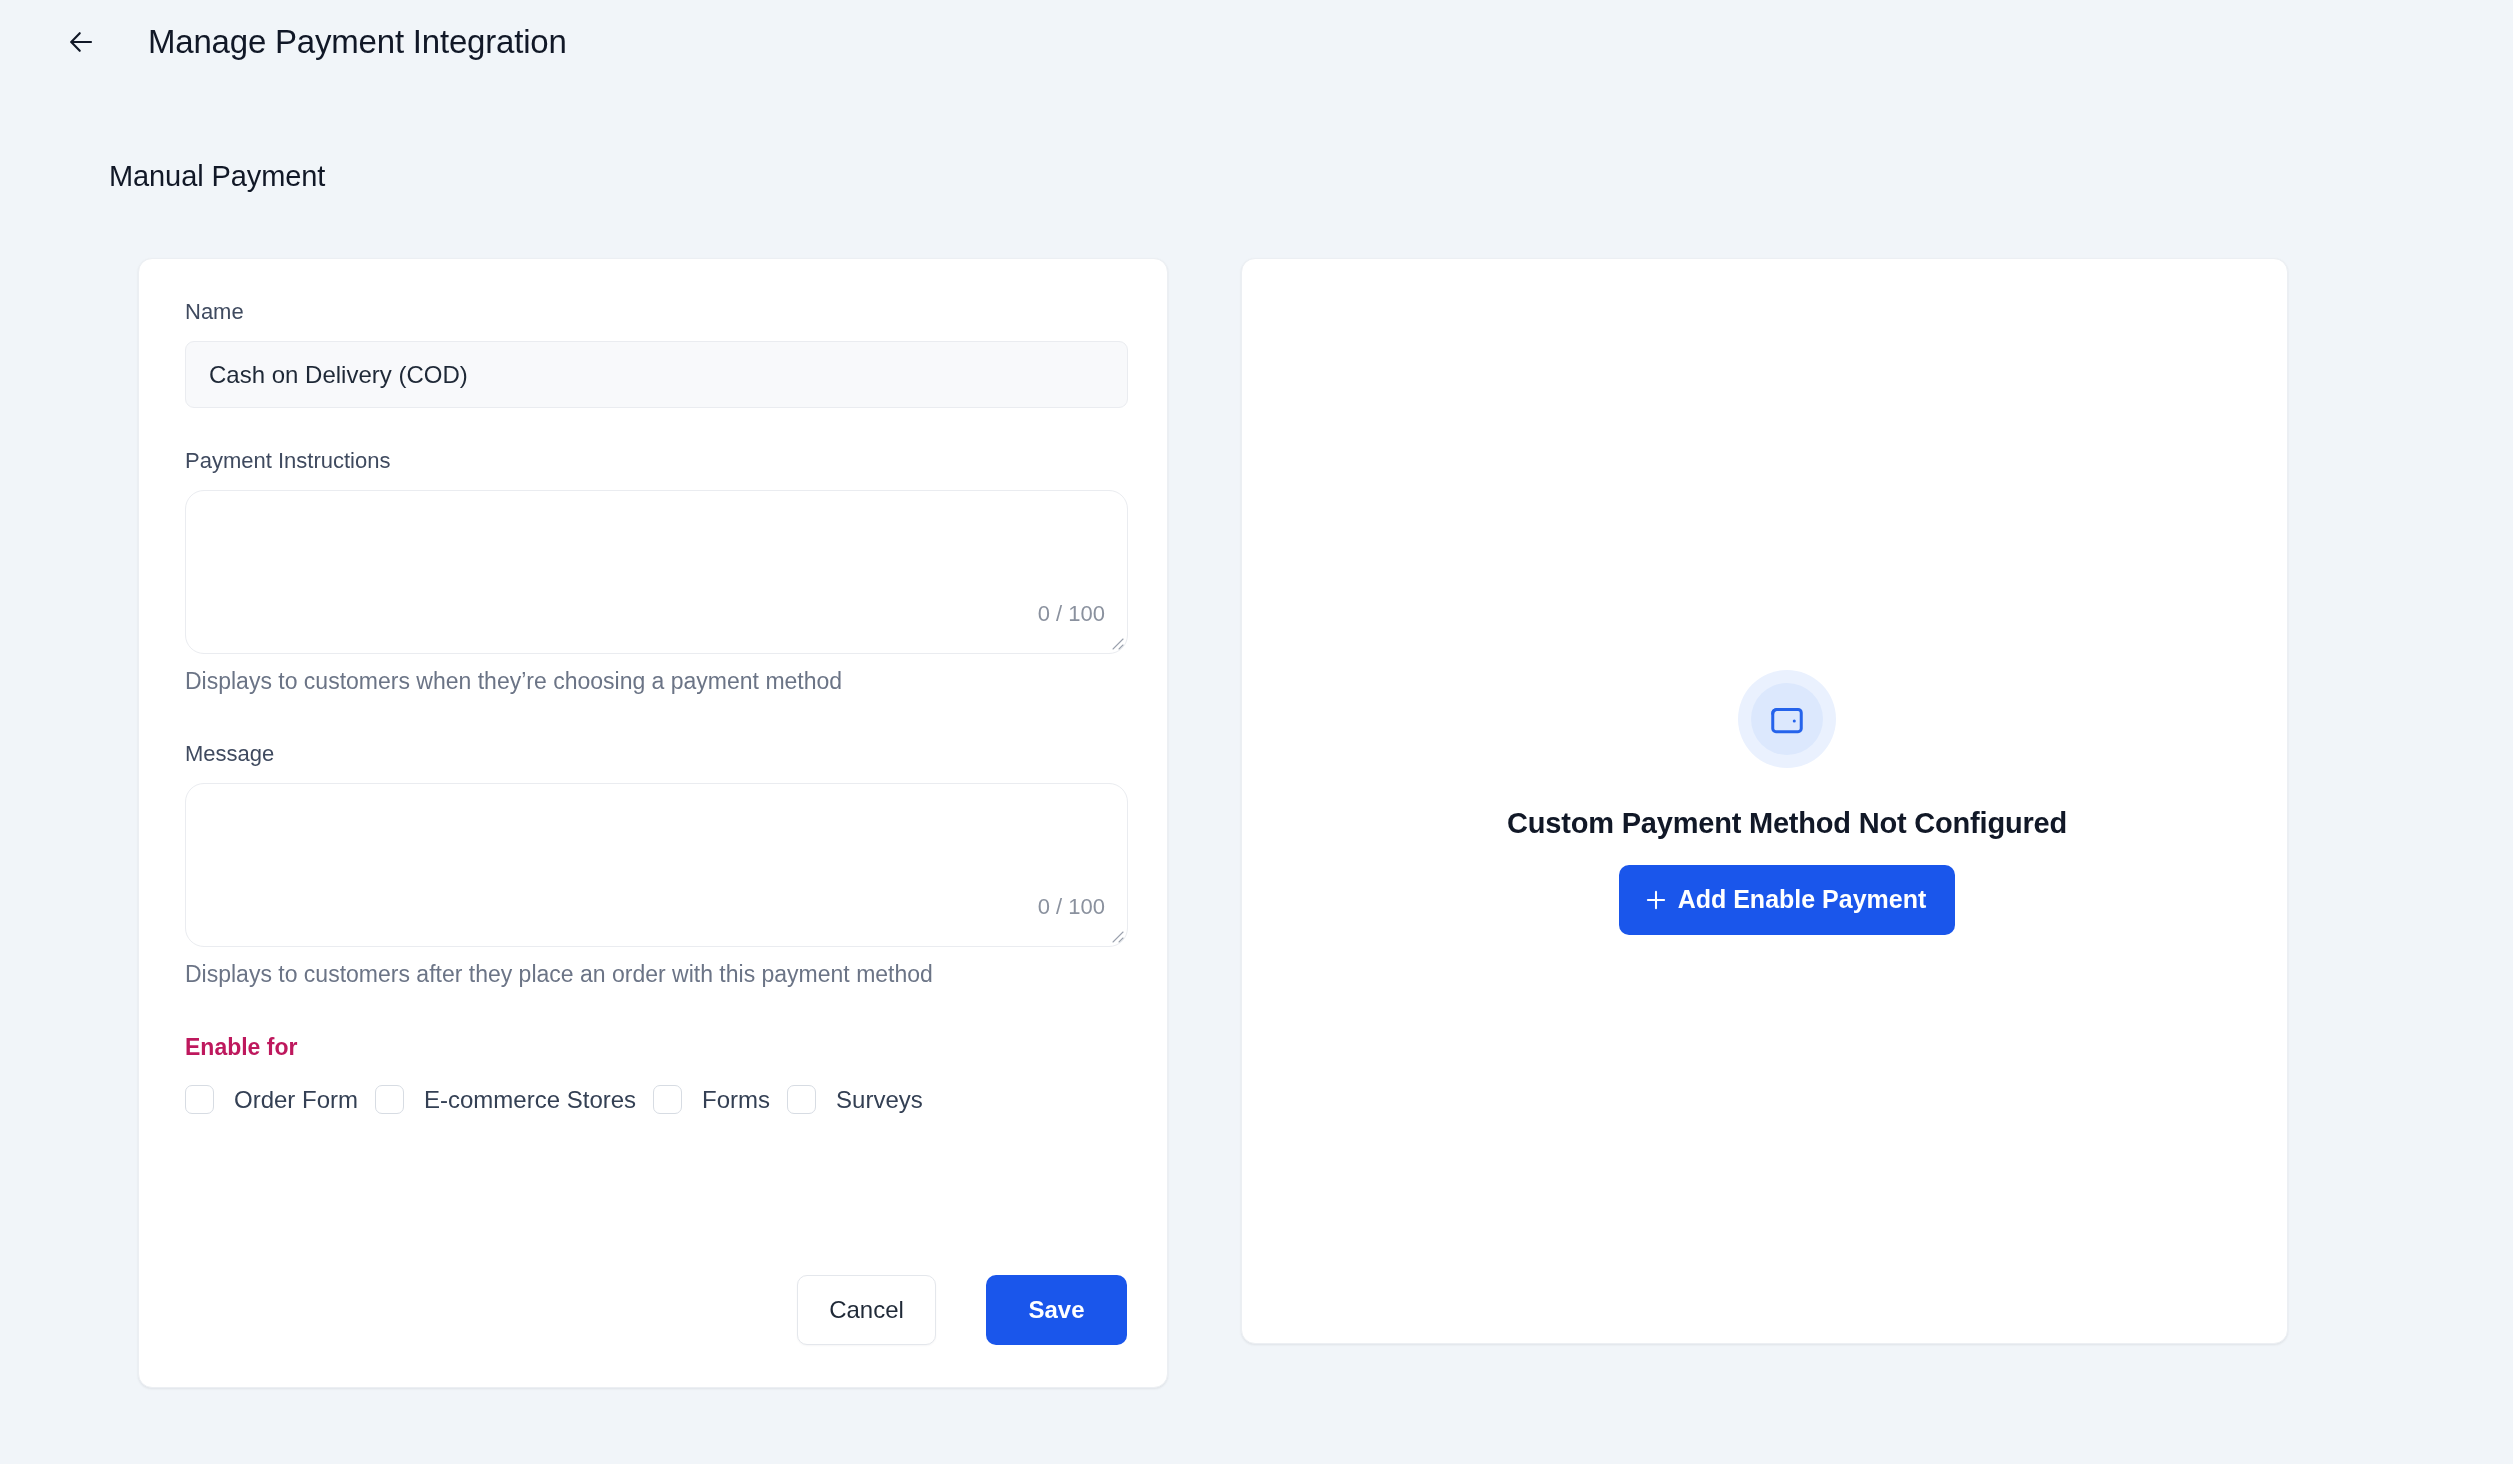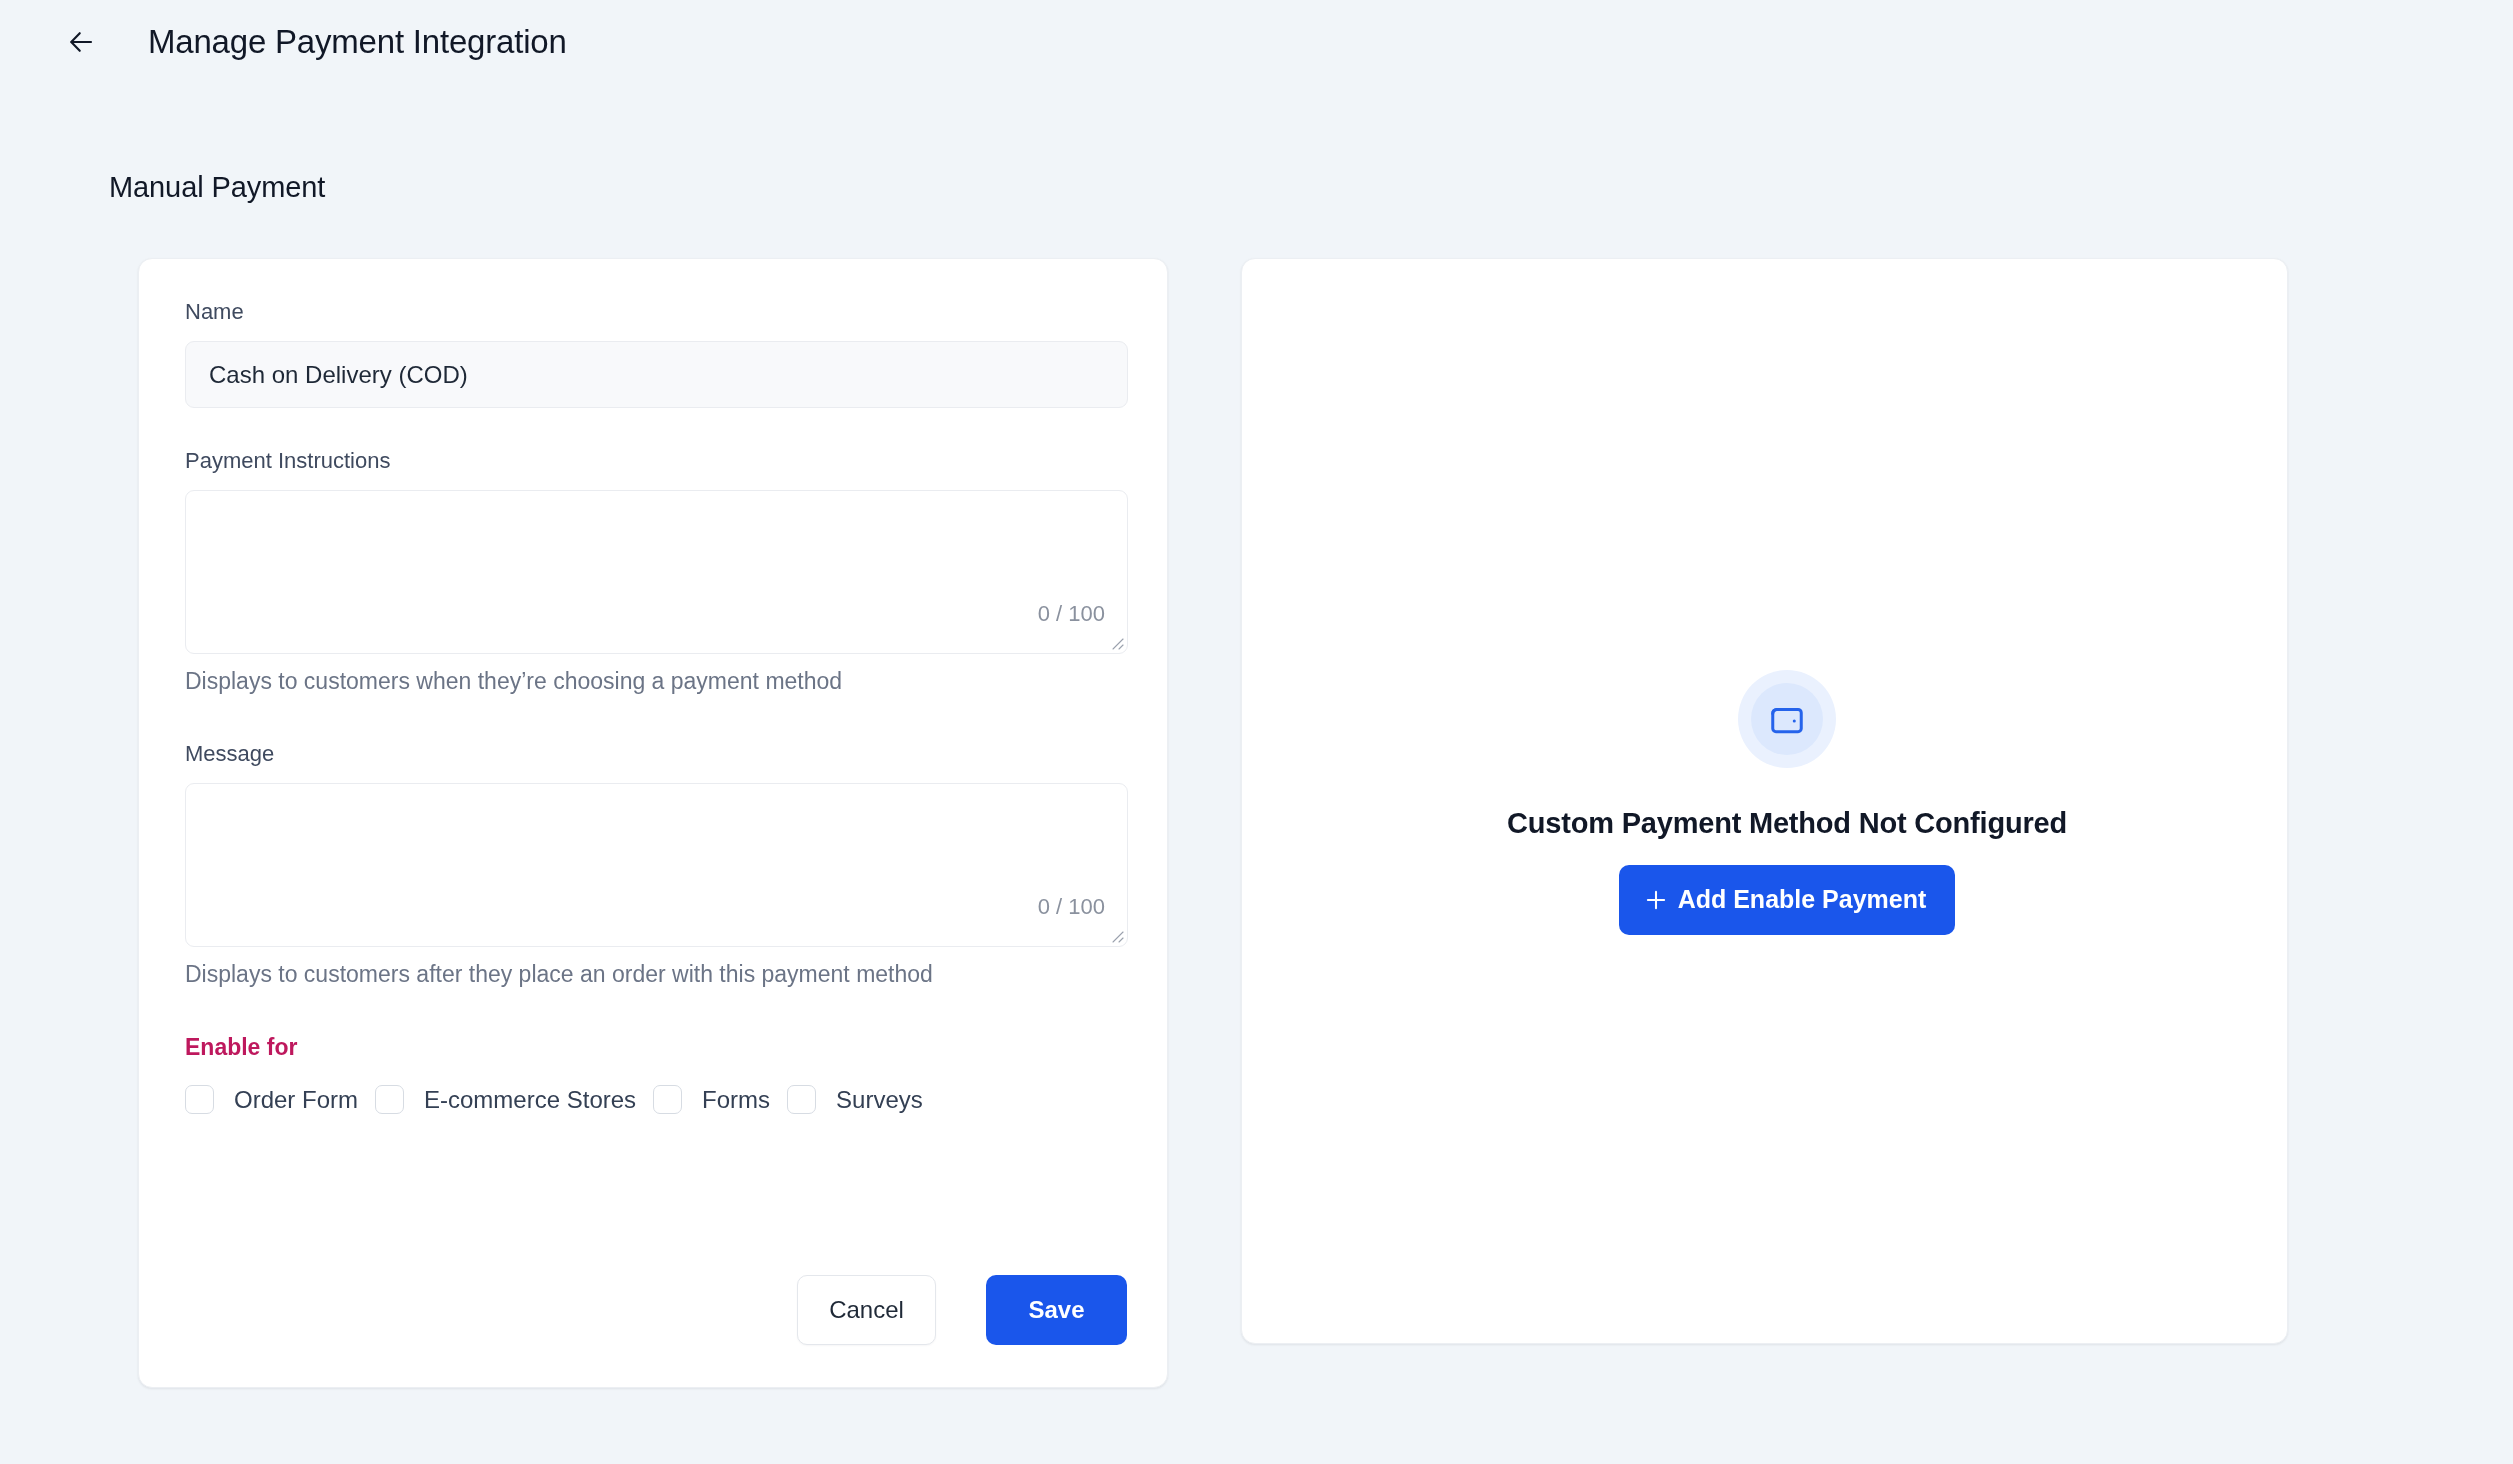--- a/index.html
+++ b/index.html
@@ -46,21 +46,21 @@
     font-size: 33px;
     color: #111827;
     letter-spacing: -0.2px;
     white-space: nowrap;
   }
 
   
   .section-title {
     position: absolute;
     left: 109px;
-    top: 171px;
+    top: 160px;
     font-size: 29px;
     color: #111827;
     letter-spacing: -0.1px;
   }
 
   
   .card {
     position: absolute;
     background: #ffffff;
     border: 1px solid #eceff3;
@@ -108,21 +108,21 @@
     color: #1f2937;
     cursor: text;
   }
 
   .textarea-wrap {
     position: relative;
     width: 943px;
     height: 164px;
     background: #ffffff;
     border: 1px solid #eaecf0;
-    border-radius: 9px;
+    border-radius: 19px;
     cursor: text;
   }
   .char-counter {
     position: absolute;
     right: 22px;
     bottom: 26px;
     font-size: 22px;
     color: #8a919e;
   }
   .resize-grip {

